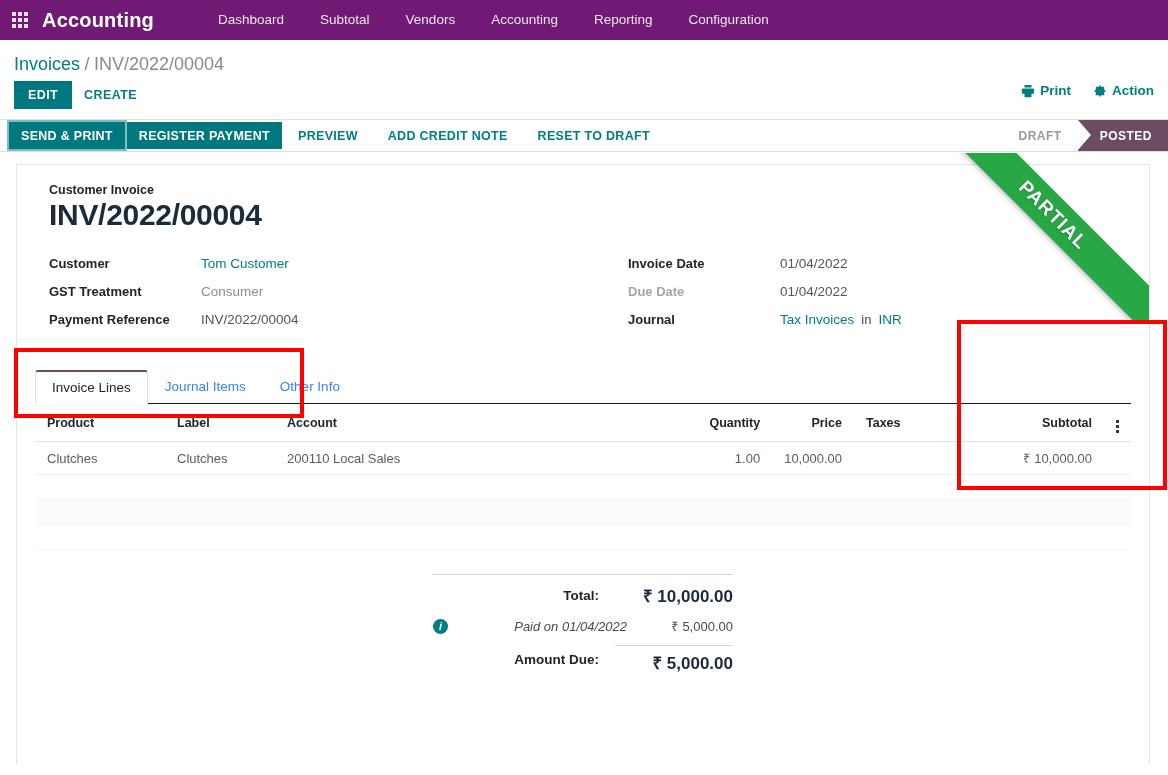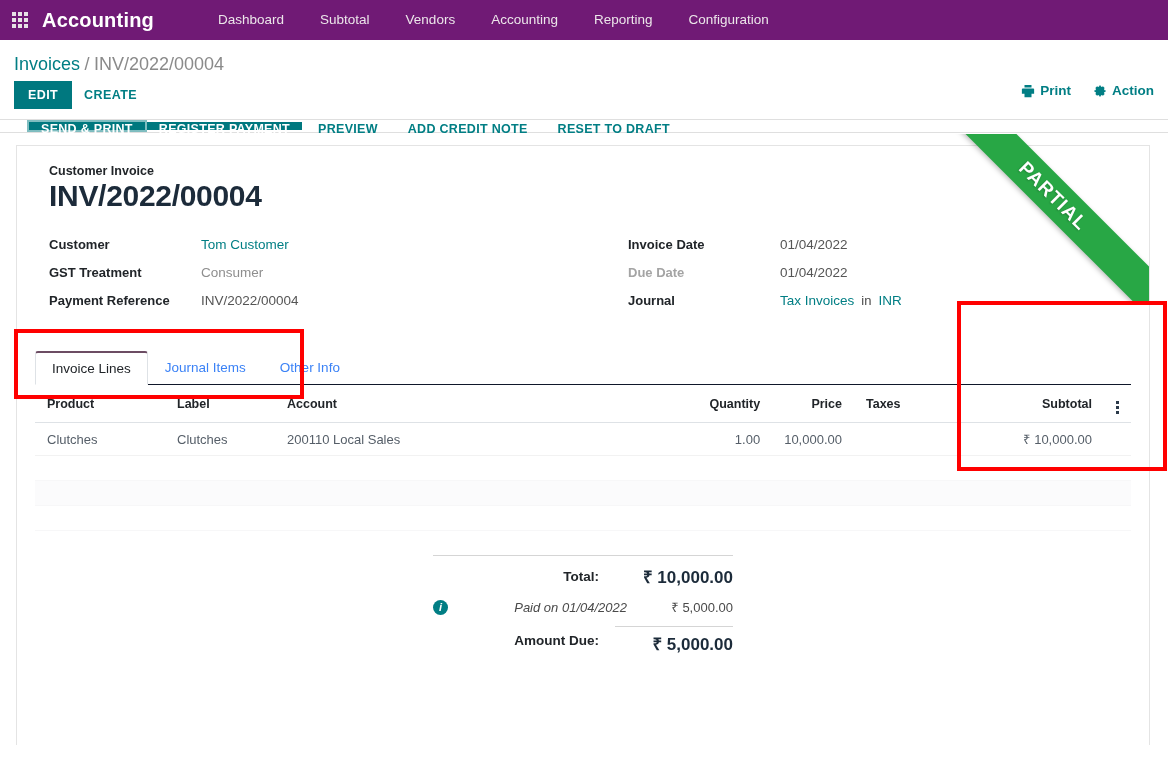--- a/index.html
+++ b/index.html
@@ -66,21 +66,21 @@
     color: #017e84; font-size: 13.5px; font-weight: 700;
     display: flex; align-items: center; gap: 5px;
     cursor: pointer; text-decoration: none;
   }
   .ico-svg { display: block; }
 
   
   .statusbar {
     display: flex; align-items: stretch;
     border-top: 1px solid #dfdfdf; border-bottom: 1px solid #dfdfdf;
-    background: #ffffff; height: 14px; position: relative; padding-left: 20px;
+    background: #ffffff; height: 33px; position: relative;
   }
   .sb-actions { display: flex; align-items: stretch; padding-left: 8px; }
   .sb-btn {
     background: #00787f; color: #fff; border: none;
     font-size: 12.5px; font-weight: 700; letter-spacing: .3px;
     padding: 0 12px; margin: 2px 1px; cursor: pointer; white-space: nowrap;
   }
   .sb-btn.focus { box-shadow: 0 0 0 2px #7fbdc0; }
   .sb-btn.link {
     background: transparent; color: #017e84; padding: 0 14px;
@@ -264,20 +264,29 @@
   </div>
 </div>
 
 <div class="statusbar">
   <div class="sb-actions">
     <button class="sb-btn focus">SEND &amp; PRINT</button>
     <button class="sb-btn">REGISTER PAYMENT</button>
     <button class="sb-btn link">PREVIEW</button>
     <button class="sb-btn link">ADD CREDIT NOTE</button>
     <button class="sb-btn link">RESET TO DRAFT</button>
+  </div>
+  <div class="sb-states">
+    <div class="state inactive">
+      <span>DRAFT</span>
+      <span class="tip"></span>
+    </div>
+    <div class="state active">
+      <span>POSTED</span>
+    </div>
   </div>
 </div>
 
 <div class="page-bg">
   <div class="sheet">
 
     <div class="ribbon-box">
       <div class="ribbon">PARTIAL</div>
     </div>
 

